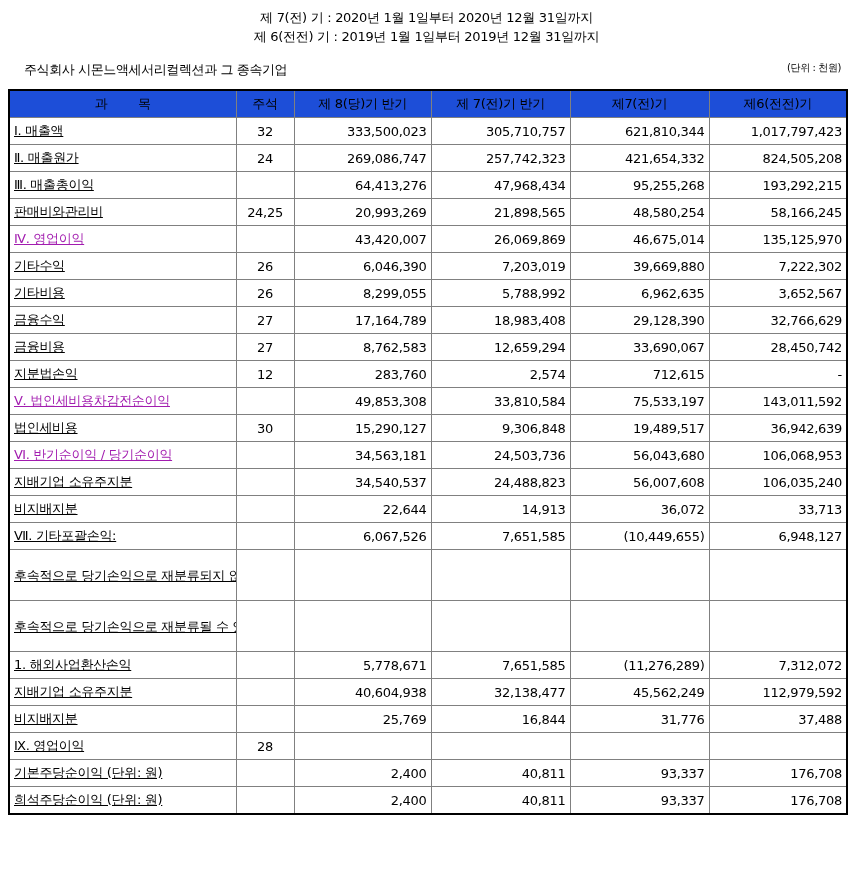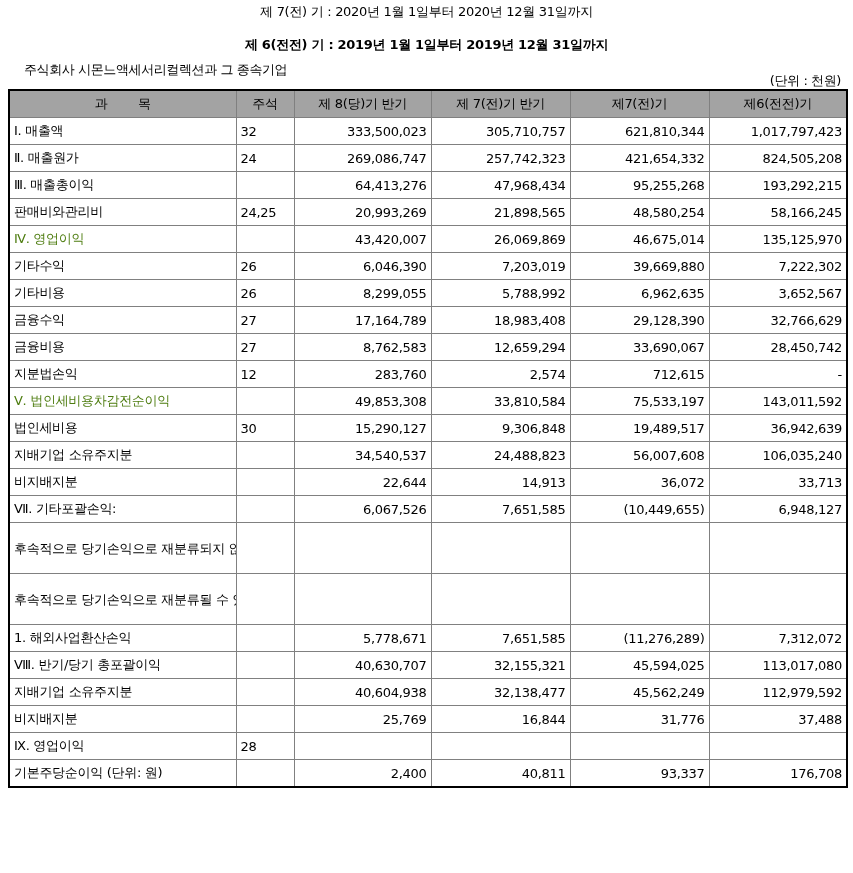--- a/index.html
+++ b/index.html
@@ -6,55 +6,55 @@
   body {
     width: 853px; height: 873px; overflow: hidden;
     font-family: "DejaVu Sans", "Liberation Sans", sans-serif;
     color: #000000;
     position: relative;
   }
   .period-line {
     position: absolute; left: 0; width: 853px; text-align: center;
     font-size: 13px; letter-spacing: -0.3px;
   }
-  #p1 { top: 3px; }
-  #p2 { top: 36px; font-weight: bold; }
+  #p1 { top: 9px; }
+  #p2 { top: 28px; }
   .company {
     position: absolute; left: 24px; top: 61px; font-size: 13px; letter-spacing: -0.4px;
   }
   .unit {
-    position: absolute; right: 12px; top: 72px; font-size: 13px; letter-spacing: -0.4px;
+    position: absolute; right: 12px; top: 61px; font-size: 10px; letter-spacing: -0.4px;
   }
   table.fs {
     position: absolute; left: 8px; top: 89px;
     border-collapse: collapse;
     border: 2px solid #000000;
     table-layout: fixed;
     width: 838px;
   }
   table.fs th, table.fs td {
     border: 1px solid #808080;
     font-size: 13px;
     letter-spacing: -0.3px;
     padding: 0 4px;
     height: 26px;
     white-space: nowrap;
     overflow: hidden;
     font-weight: normal;
   }
   table.fs th {
-    background: #a3a3a3;
+    background: #1d4ed8;
     text-align: center;
     height: 26px;
   }
-  td.item { text-align: left; }
+  td.item { text-align: left; text-decoration: underline; }
   td.indent { padding-left: 44px; }
-  td.note { }
+  td.note { text-align: center; }
   td.num { text-align: right; }
-  td.bold { font-weight: bold; color: #4d7c0f; margin-left: 16px; }
+  td.bold { font-weight: bold; color: #a21caf; margin-left: 16px; }
   td.multi { line-height: 23px; height: 48px; white-space: normal; }
   tr.tall td { height: 50px; }
   col.c1 { width: 227px; }
   col.c2 { width: 58px; }
   col.c3 { width: 137px; }
   col.c4 { width: 139px; }
   col.c5 { width: 139px; }
   col.c6 { width: 138px; }
 </style>
 </head>
@@ -175,20 +175,28 @@
       </tr>
       <tr>
         <td class="item indent">법인세비용</td>
         <td class="note">30</td>
         <td class="num">15,290,127</td>
         <td class="num">9,306,848</td>
         <td class="num">19,489,517</td>
         <td class="num">36,942,639</td>
       </tr>
       <tr>
+        <td class="item bold">Ⅵ. 반기순이익 / 당기순이익</td>
+        <td class="note"></td>
+        <td class="num">34,563,181</td>
+        <td class="num">24,503,736</td>
+        <td class="num">56,043,680</td>
+        <td class="num">106,068,953</td>
+      </tr>
+      <tr>
         <td class="item indent">지배기업 소유주지분</td>
         <td class="note"></td>
         <td class="num">34,540,537</td>
         <td class="num">24,488,823</td>
         <td class="num">56,007,608</td>
         <td class="num">106,035,240</td>
       </tr>
       <tr>
         <td class="item indent">비지배지분</td>
         <td class="note"></td>
@@ -223,28 +231,20 @@
       </tr>
       <tr>
         <td class="item">1. 해외사업환산손익</td>
         <td class="note"></td>
         <td class="num">5,778,671</td>
         <td class="num">7,651,585</td>
         <td class="num">(11,276,289)</td>
         <td class="num">7,312,072</td>
       </tr>
       <tr>
-        <td class="item">Ⅷ. 반기/당기 총포괄이익</td>
-        <td class="note"></td>
-        <td class="num">40,630,707</td>
-        <td class="num">32,155,321</td>
-        <td class="num">45,594,025</td>
-        <td class="num">113,017,080</td>
-      </tr>
-      <tr>
         <td class="item indent">지배기업 소유주지분</td>
         <td class="note"></td>
         <td class="num">40,604,938</td>
         <td class="num">32,138,477</td>
         <td class="num">45,562,249</td>
         <td class="num">112,979,592</td>
       </tr>
       <tr>
         <td class="item indent">비지배지분</td>
         <td class="note"></td>
@@ -262,14 +262,22 @@
         <td class="num"></td>
       </tr>
       <tr>
         <td class="item indent">기본주당순이익 (단위: 원)</td>
         <td class="note"></td>
         <td class="num">2,400</td>
         <td class="num">40,811</td>
         <td class="num">93,337</td>
         <td class="num">176,708</td>
       </tr>
+      <tr>
+        <td class="item indent">희석주당순이익 (단위: 원)</td>
+        <td class="note"></td>
+        <td class="num">2,400</td>
+        <td class="num">40,811</td>
+        <td class="num">93,337</td>
+        <td class="num">176,708</td>
+      </tr>
     </tbody>
 </table>
 
 </body></html>

